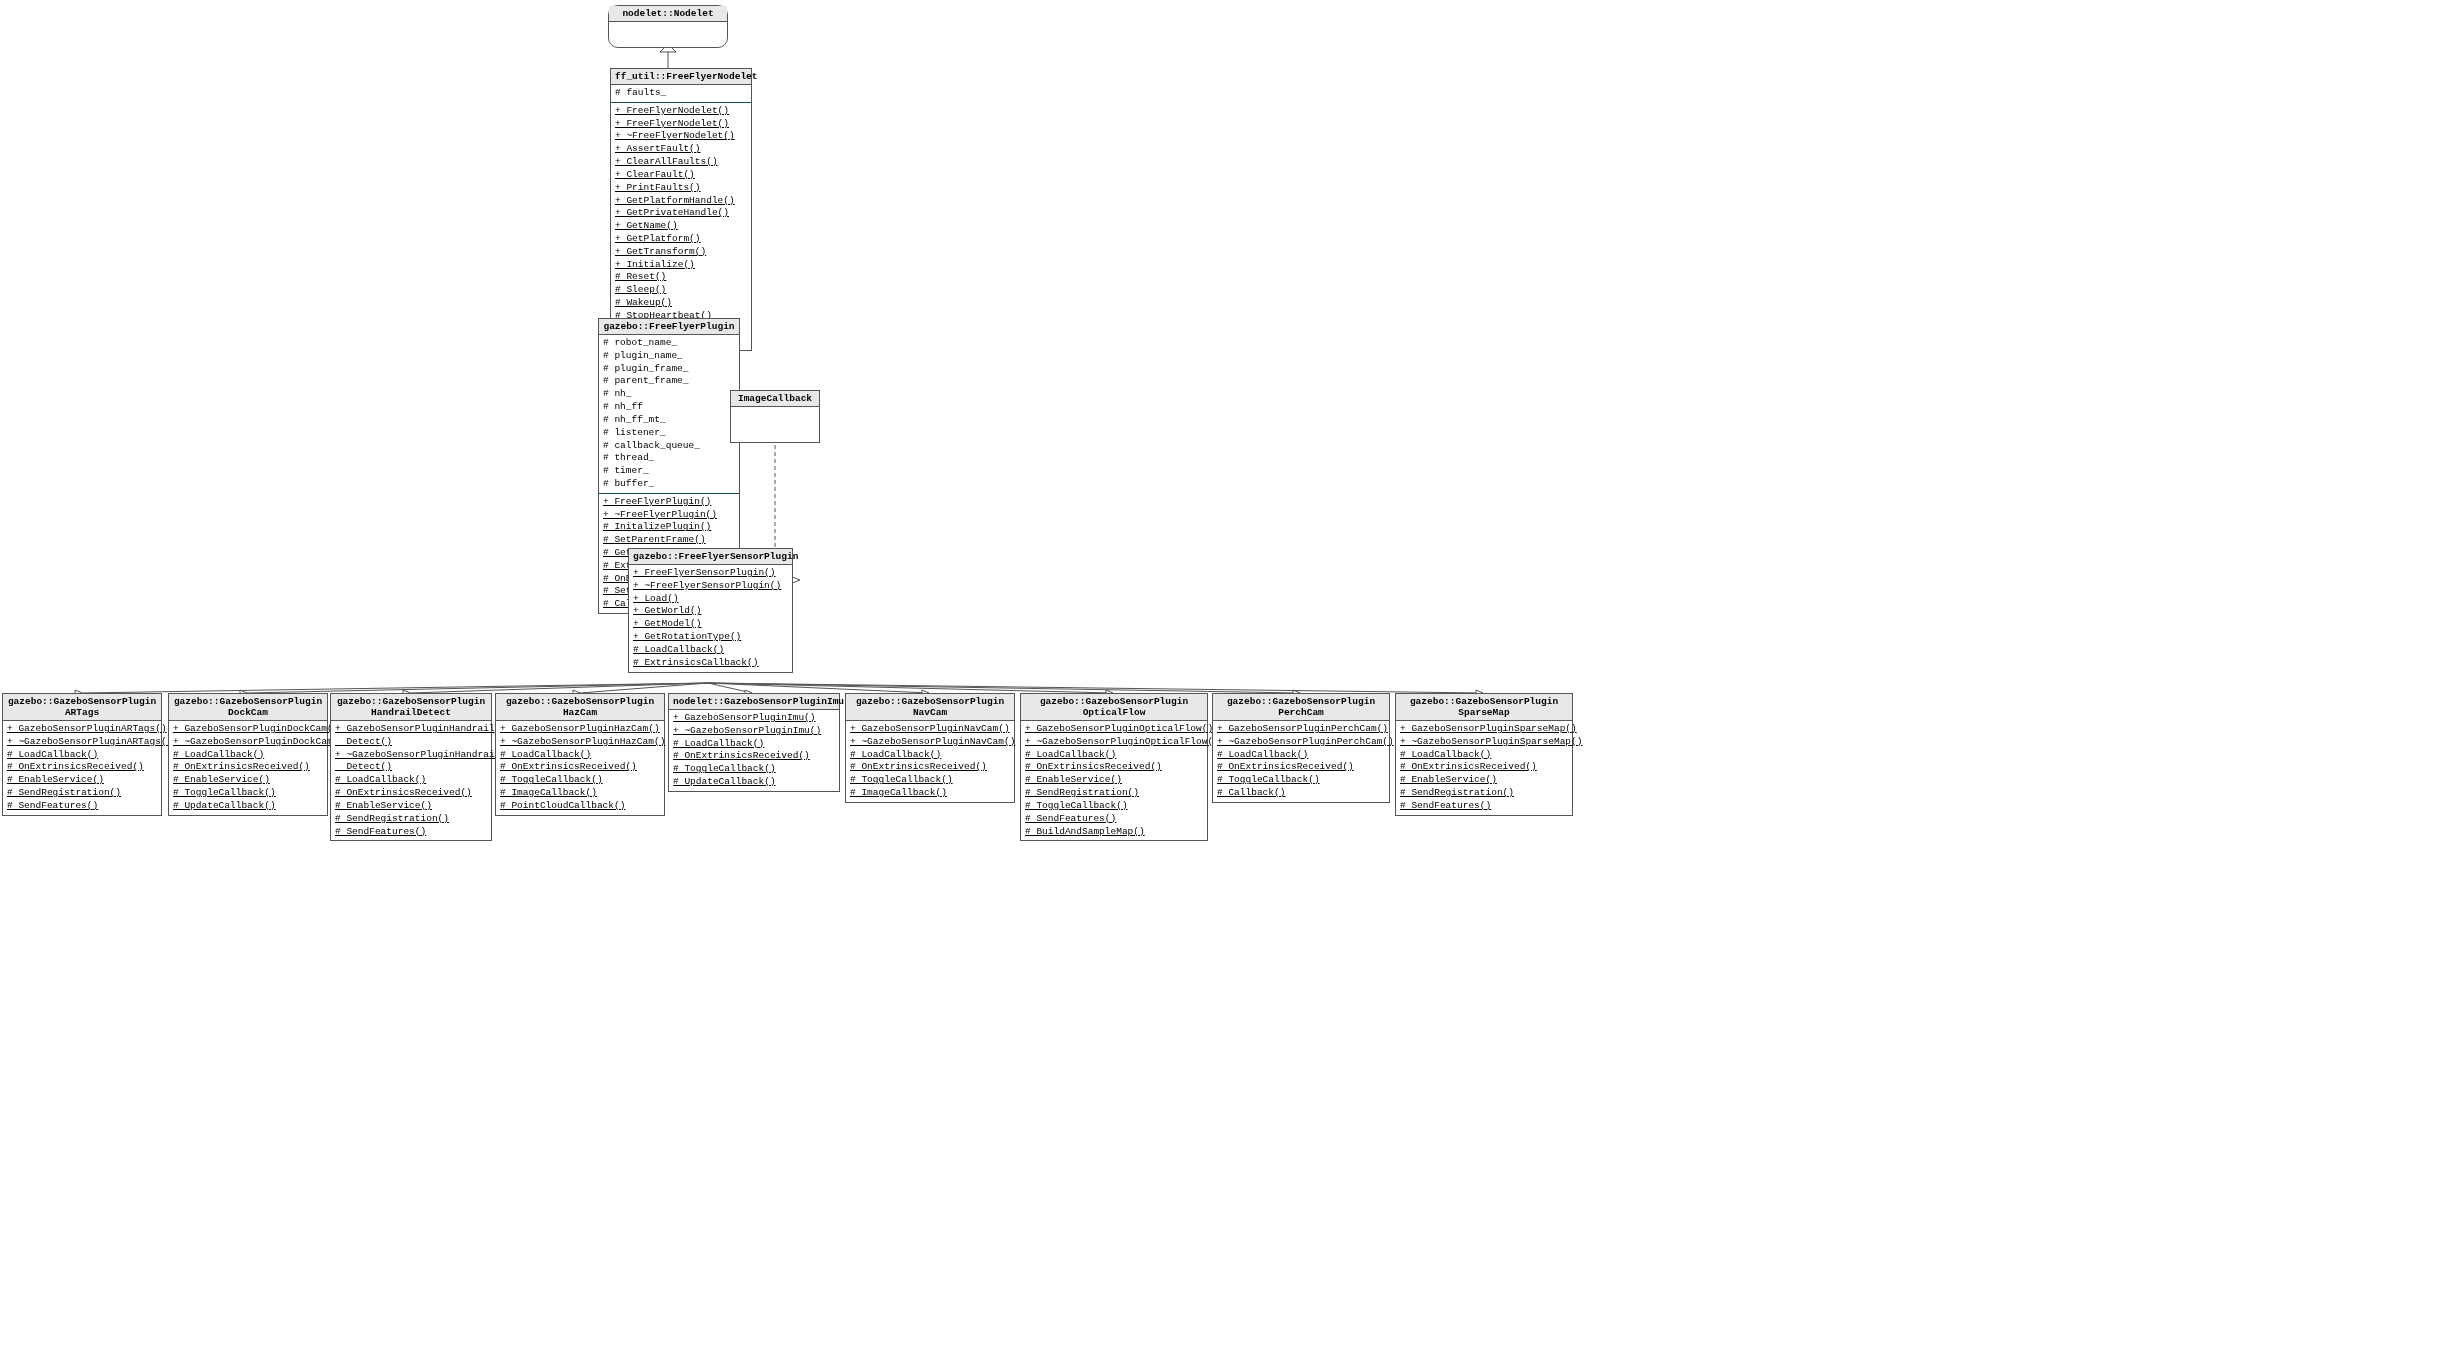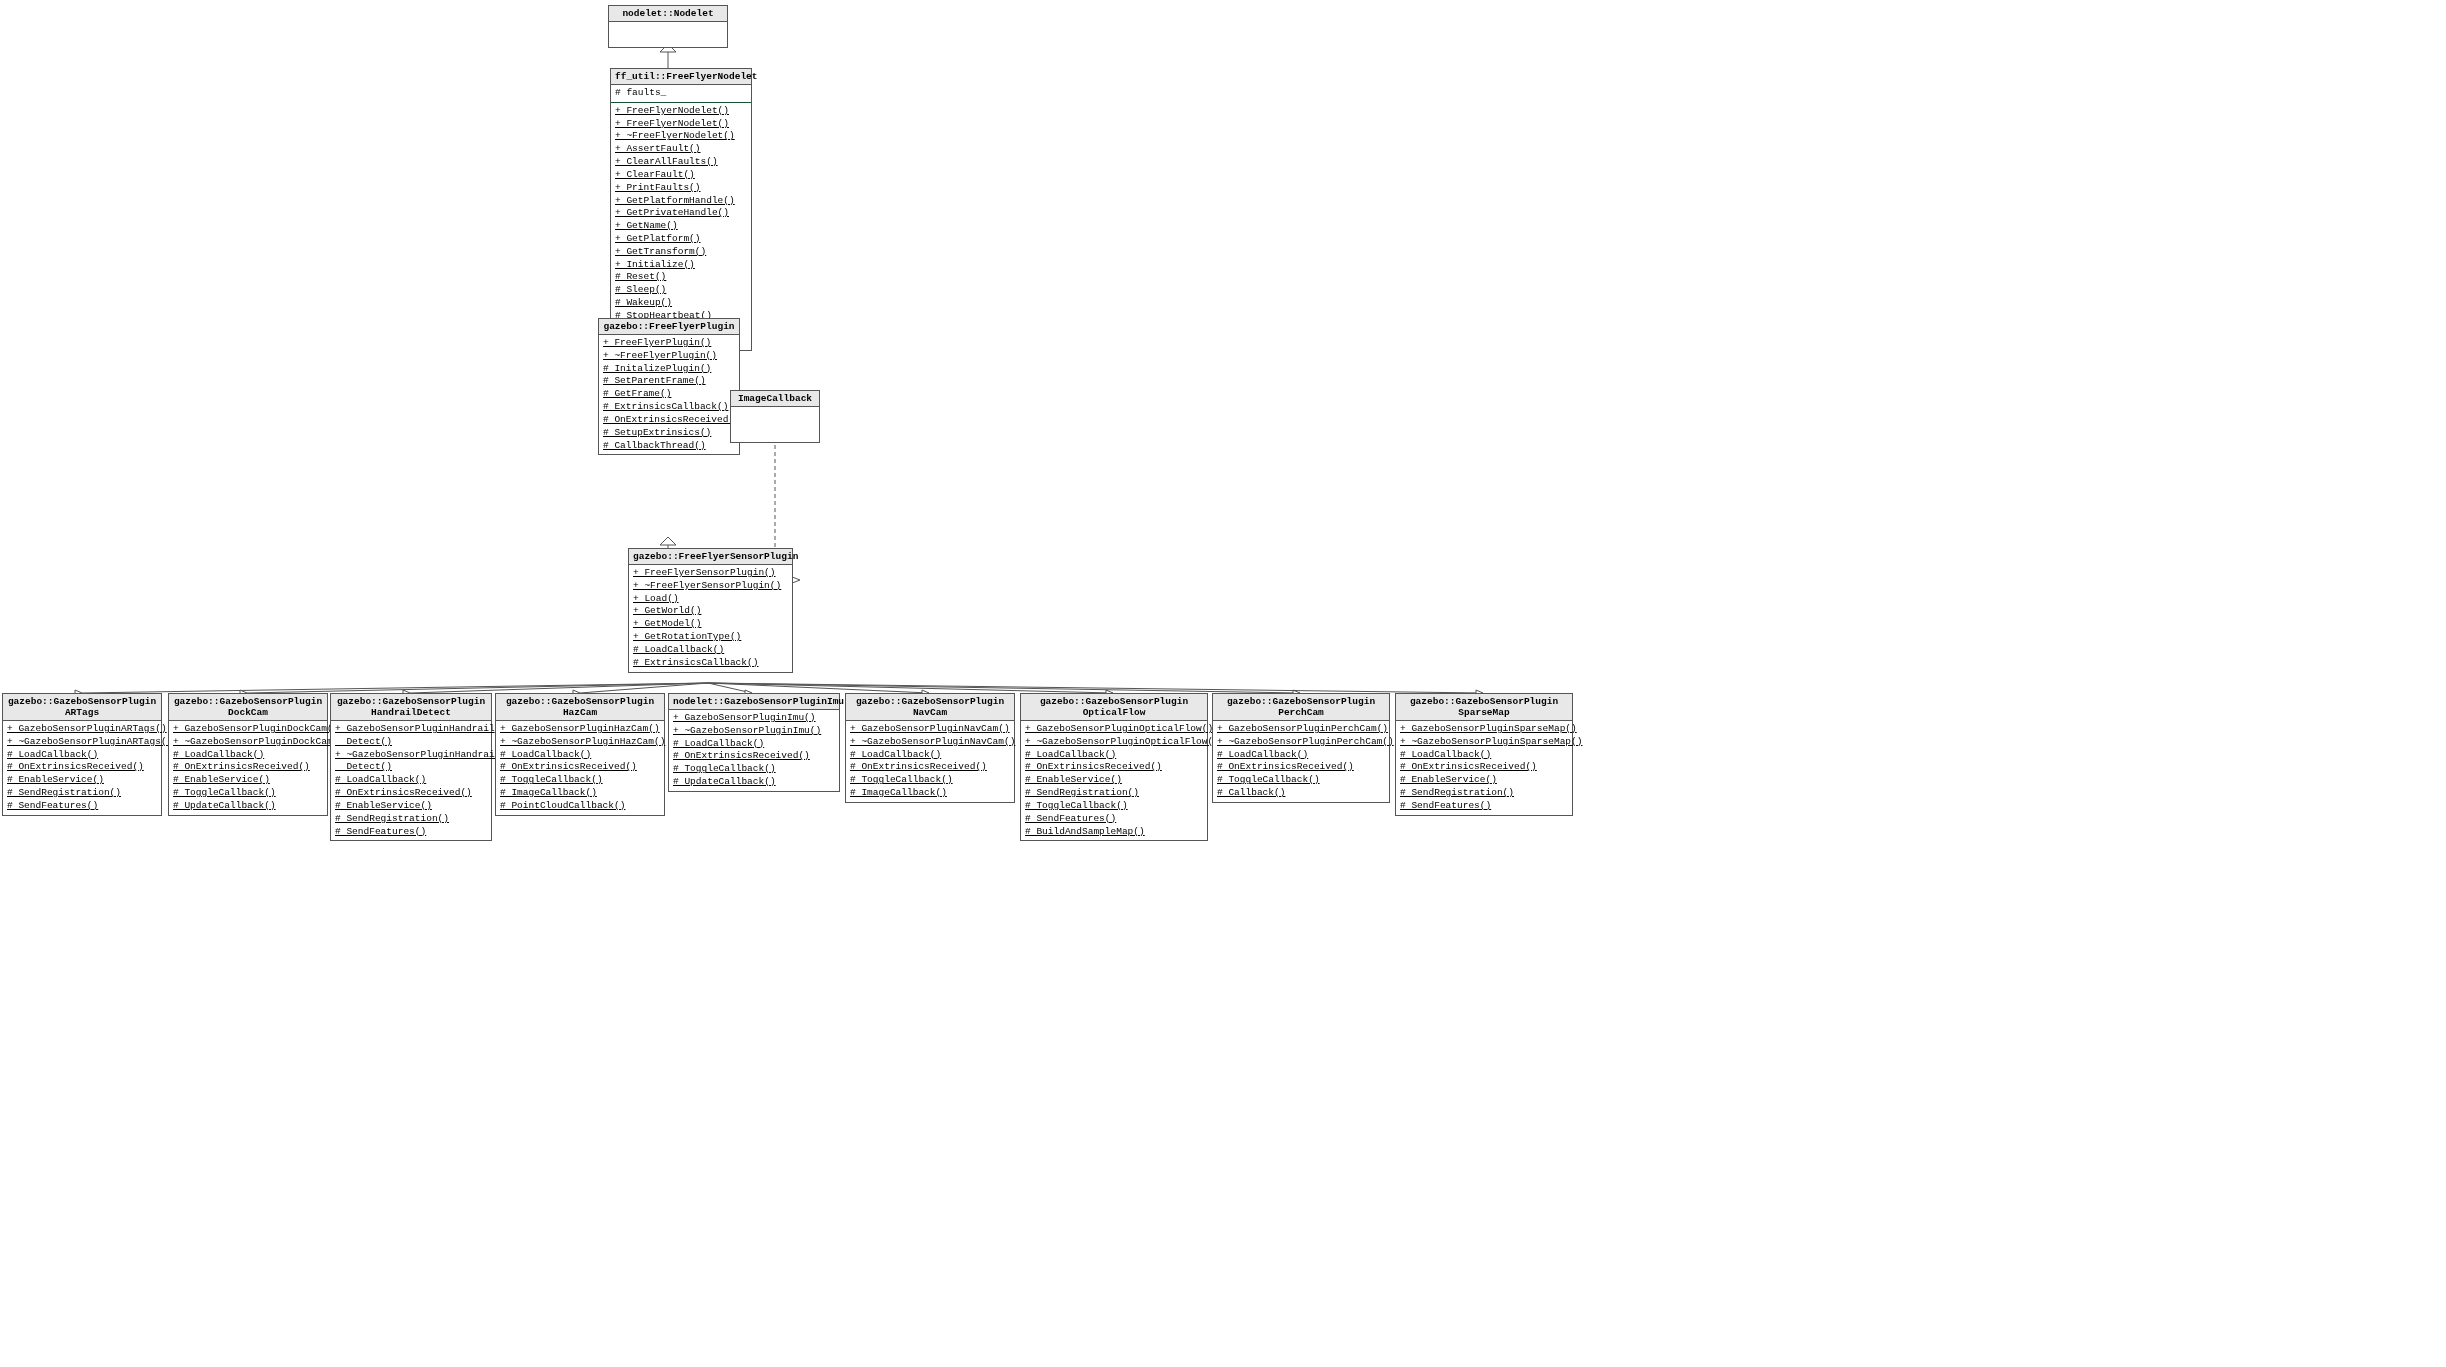--- a/index.html
+++ b/index.html
@@ -97,21 +97,21 @@
     <line x1="708" y1="683" x2="1113" y2="693" stroke="#555" stroke-width="1"></line>
     <polygon points="1106,690 1113,693 1106,696" fill="white" stroke="#555" stroke-width="1"></polygon>
 
     <line x1="708" y1="683" x2="1300" y2="693" stroke="#555" stroke-width="1"></line>
     <polygon points="1293,690 1300,693 1293,696" fill="white" stroke="#555" stroke-width="1"></polygon>
 
     <line x1="708" y1="683" x2="1483" y2="693" stroke="#555" stroke-width="1"></line>
     <polygon points="1476,690 1483,693 1476,696" fill="white" stroke="#555" stroke-width="1"></polygon>
   </svg>
 
-  <div class="uml-box" style="left:608px; top:5px; width:120px;">
+  <div class="uml-box" style="left:608px; top:5px; width:120px;border-radius:10px;">
     <div class="uml-title">nodelet::Nodelet</div>
     <div class="uml-section" style="height:25px;"></div>
   </div>
 
   <div class="uml-box" style="left:598px; top:68px; width:142px;margin-left:12px;">
     <div class="uml-title">ff_util::FreeFlyerNodelet</div>
     <div class="uml-section"># faults_</div>
     <div class="uml-section">
       + FreeFlyerNodelet()<br>
       + FreeFlyerNodelet()<br>
@@ -131,20 +131,34 @@
       # Wakeup()<br>
       # StopHeartbeat()<br>
       # SendDiagnostics()<br>
       # Setup()
     </div>
   </div>
 
   <div class="uml-box" style="left:598px; top:318px; width:142px;">
     <div class="uml-title">gazebo::FreeFlyerPlugin</div>
     <div class="uml-section">
+      # robot_name_<br>
+      # plugin_name_<br>
+      # plugin_frame_<br>
+      # parent_frame_<br>
+      # nh_<br>
+      # nh_ff<br>
+      # nh_ff_mt_<br>
+      # listener_<br>
+      # callback_queue_<br>
+      # thread_<br>
+      # timer_<br>
+      # buffer_
+    </div>
+    <div class="uml-section">
       + FreeFlyerPlugin()<br>
       + ~FreeFlyerPlugin()<br>
       # InitalizePlugin()<br>
       # SetParentFrame()<br>
       # GetFrame()<br>
       # ExtrinsicsCallback()<br>
       # OnExtrinsicsReceived()<br>
       # SetupExtrinsics()<br>
       # CallbackThread()
     </div>

